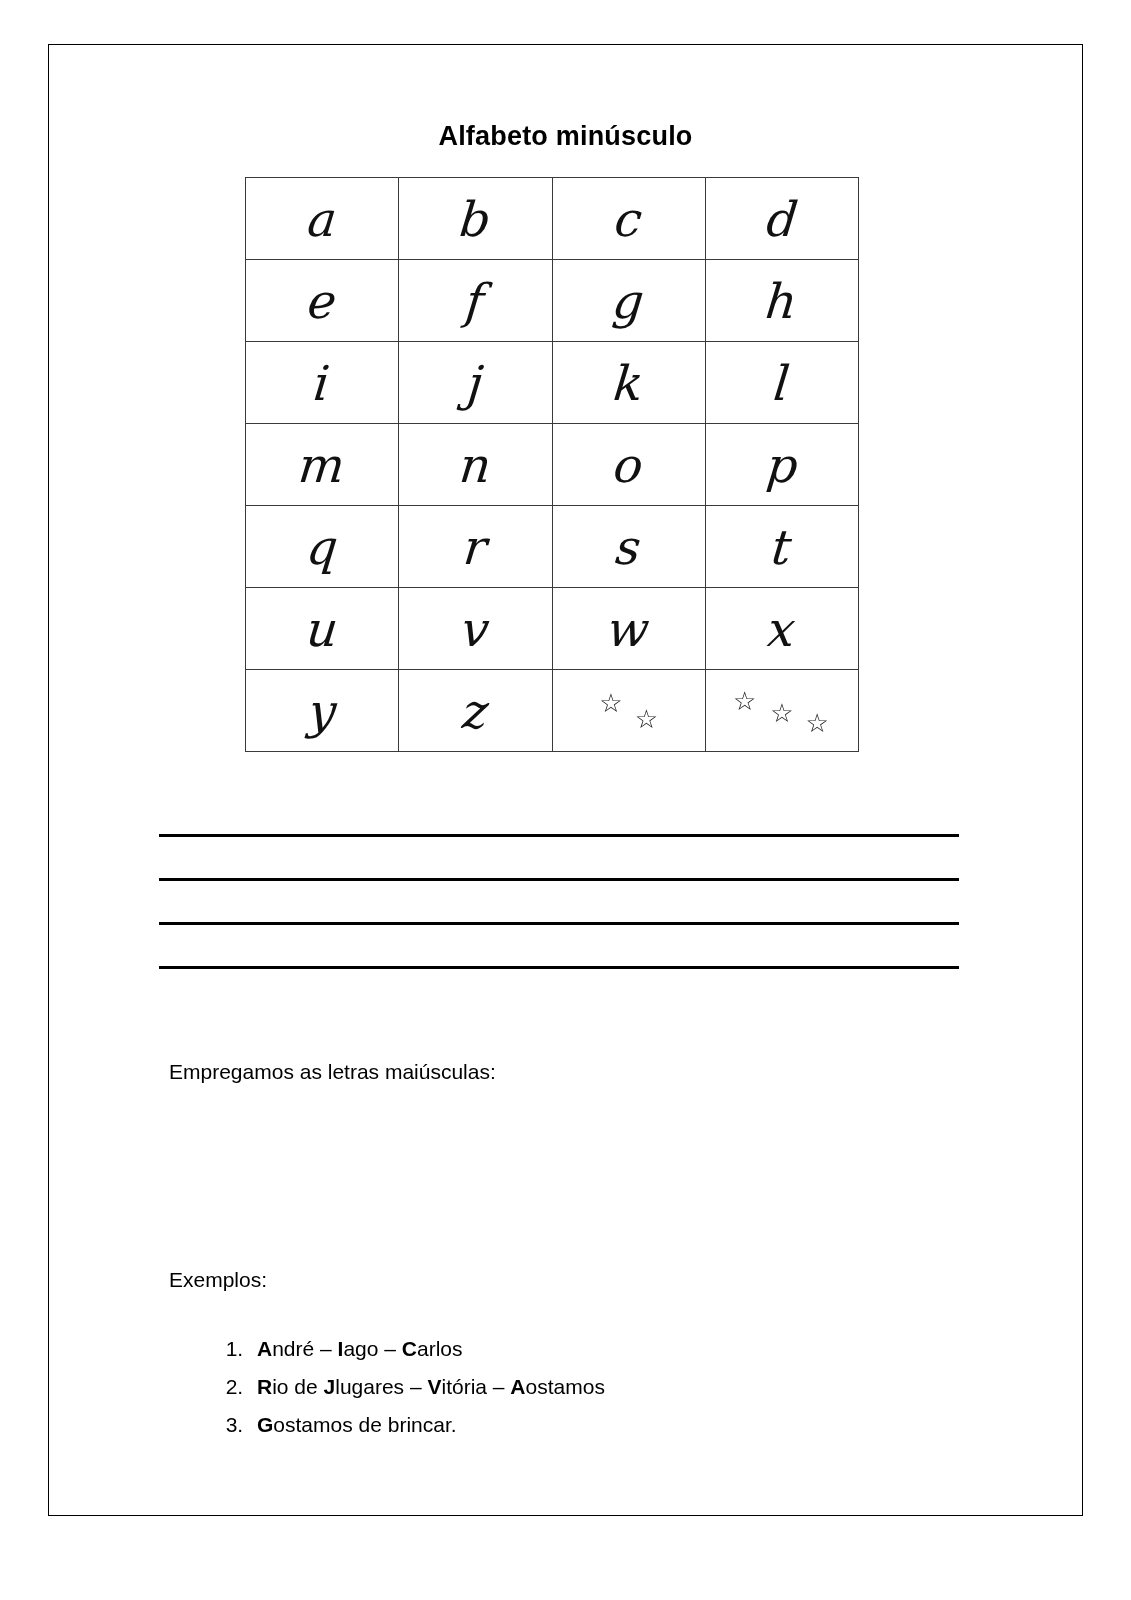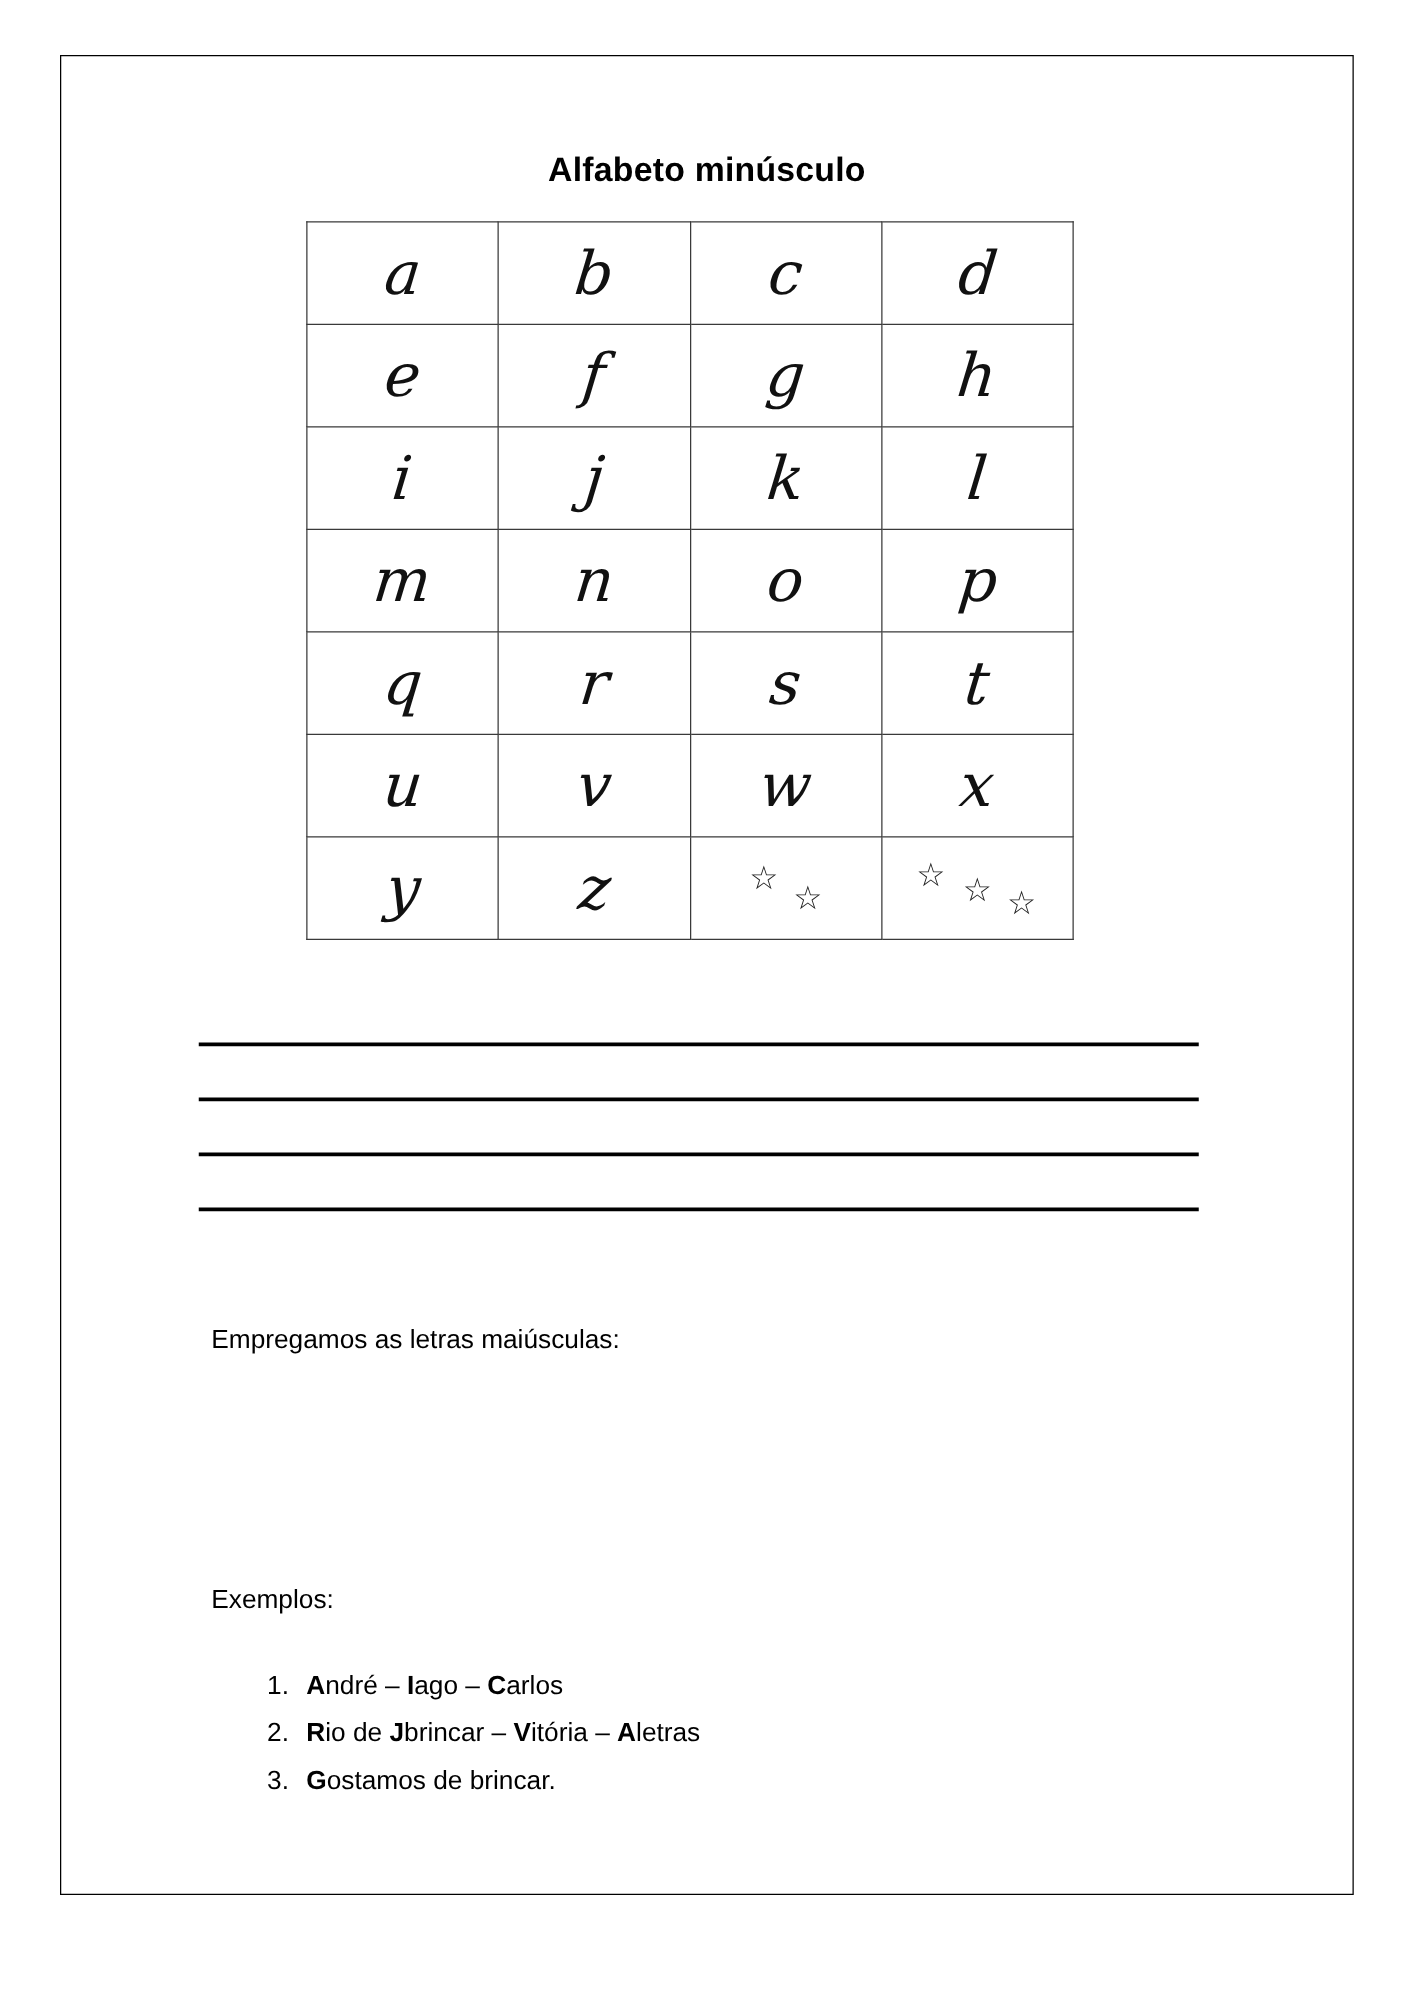--- a/index.html
+++ b/index.html
@@ -105,21 +105,21 @@
   ol.list {
     margin: 0;
     padding-left: 80px;
     font-size: 21px;
   }
   ol.list li {
     margin-top: 14px;
     padding-left: 8px;
   }
   .list-wrap-1 { position: absolute; left: 108px; top: 1056px; }
-  .list-wrap-2 { position: absolute; left: 108px; top: 1278px; }
+  .list-wrap-2 { position: absolute; left: 120px; top: 1278px; }
   b { font-weight: bold; }
 </style>
 </head>
 <body>
 
 <div class="page">
 
   <div class="title">Alfabeto minúsculo</div>
 
   <div class="grid-wrap">
@@ -183,18 +183,18 @@
   </div>
 
   <div class="body-text intro">Empregamos as letras maiúsculas:</div>
 
 
   <div class="body-text examples-label">Exemplos:</div>
 
   <div class="list-wrap-2">
     <ol class="list">
       <li><b>A</b><span>ndré – </span><b>I</b><span>ago – </span><b>C</b><span>arlos</span></li>
-      <li><b>R</b><span>io de </span><b>J</b><span>brincar – </span><b>V</b><span>itória – </span><b>A</b><span>letras</span></li>
+      <li><b>R</b><span>io de </span><b>J</b><span>lugares – </span><b>V</b><span>itória – </span><b>A</b><span>ostamos</span></li>
       <li><b>G</b><span>ostamos de brincar.</span></li>
     </ol>
   </div>
 
 </div>
 
 </body></html>

